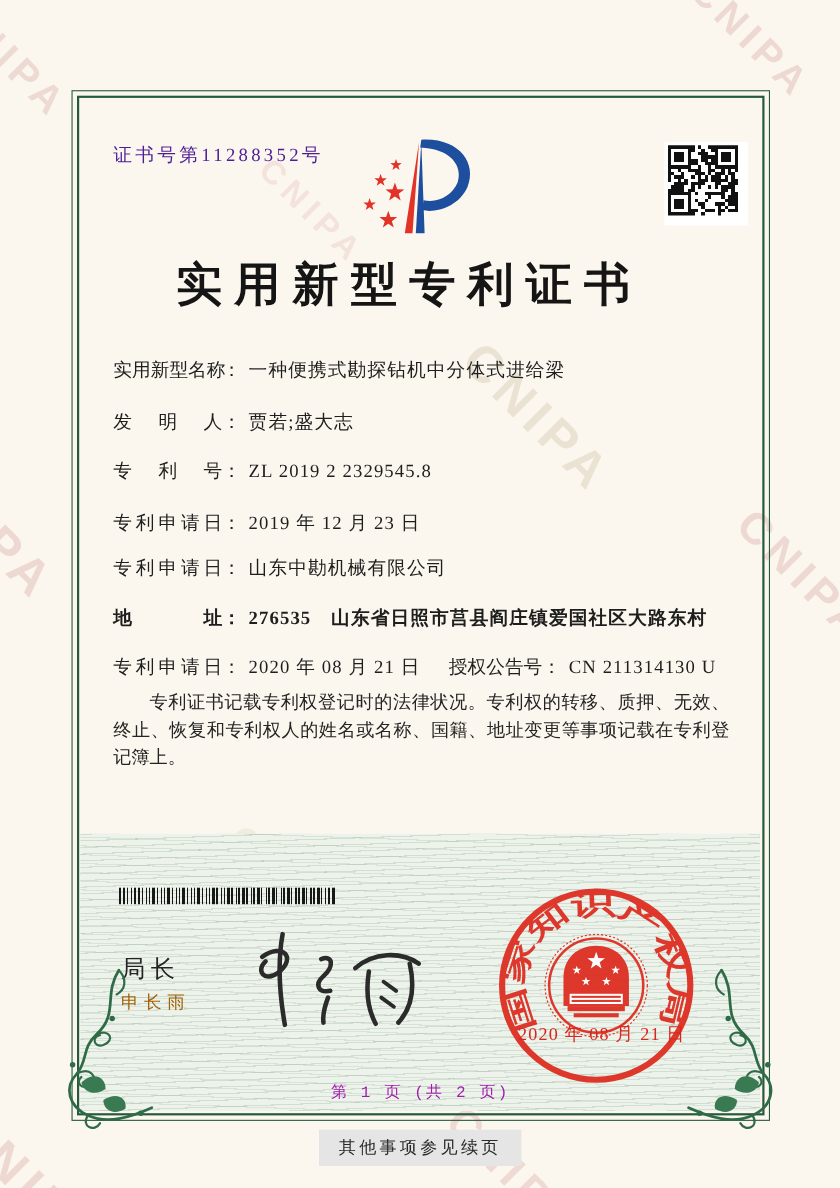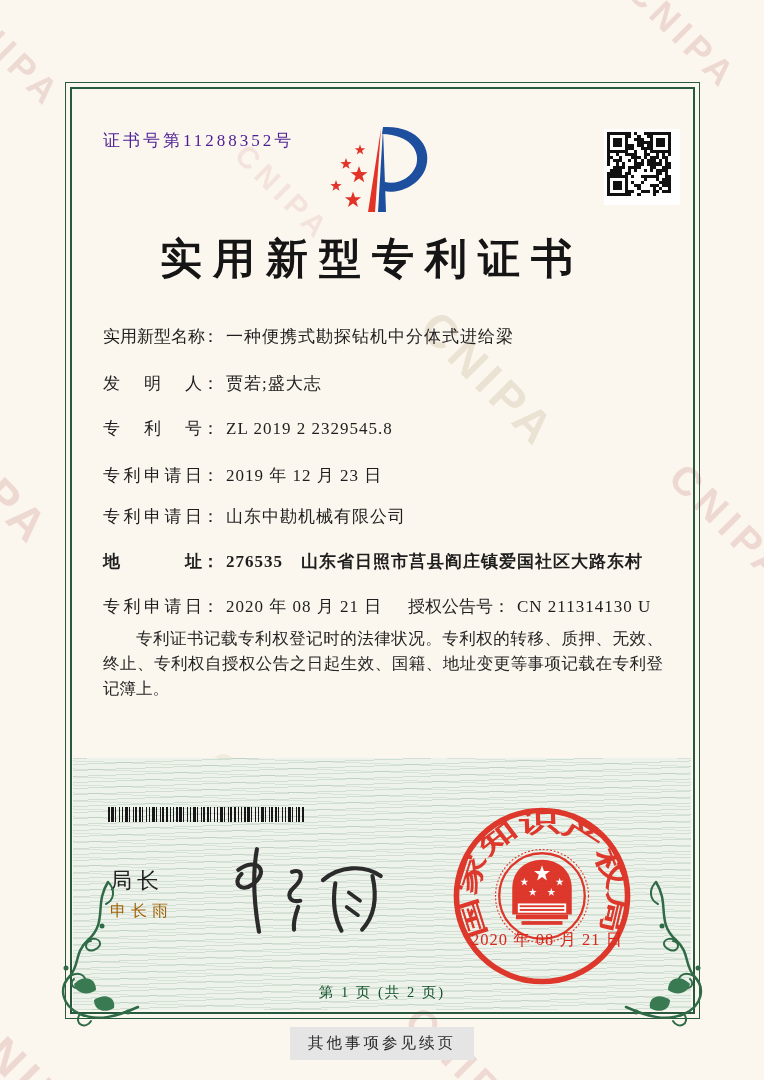--- a/index.html
+++ b/index.html
@@ -74,21 +74,21 @@
     position:absolute;left:471px;top:929px;width:170px;
     font-size:16.5px;color:#d7271c;letter-spacing:1px;white-space:nowrap;font-weight:500;
   }
   
   .ornament{position:absolute;width:104px;height:148px;}
   .ornament.left{left:44px;top:880px;}
   .ornament.right{left:616px;top:880px;transform:scaleX(-1);}
   
   .page-info{
     position:absolute;left:0;top:983px;width:764px;text-align:center;
-    font-size:14.5px;letter-spacing:2px;color:#14532d;
+    font-size:14.5px;letter-spacing:2px;color:#a21caf;font-family:Liberation Mono, monospace;
   }
   .continuation{
     position:absolute;left:0;top:1027px;width:764px;text-align:center;
   }
   .continuation span{
     display:inline-block;background:#e5e5e5;padding:6px 18px;
     font-size:15.5px;letter-spacing:3px;color:#2a2a2a;
   }
 </style>
 </head>
@@ -319,21 +319,21 @@
     <span class="flabel">地址</span><span class="colon">：</span><span class="fval">276535　山东省日照市莒县阎庄镇爱国社区大路东村</span>
   </div>
   <div class="row" style="top:595px;">
     <span class="flabel">专利申请日</span><span class="colon">：</span><span class="fval">2020 年 08 月 21 日</span>
   </div>
   <div class="grant-no">
     <span>授权公告号</span><span class="colon">：</span><span class="fval">CN 211314130 U</span>
   </div>
 
   <div class="legal">
-    <p>专利证书记载专利权登记时的法律状况。专利权的转移、质押、无效、终止、专利权自授权公告之日起生效、国籍、地址变更等事项记载在专利登记簿上。</p>
+    <p>专利证书记载专利权登记时的法律状况。专利权的转移、质押、无效、终止、恢复和专利权人的姓名或名称、国籍、地址变更等事项记载在专利登记簿上。</p>
   </div>
 
   <div class="barcode"></div>
 
   <div class="signer-title">局长</div>
   <div class="signer-name">申长雨</div>
 
   <div class="signature">
     <svg viewBox="0 0 160 95" width="185" height="98" fill="none" stroke="#2b2b2b" stroke-width="4" stroke-linecap="round">
       <path d="M30,6 C26,28 26,52 32,86"></path>

